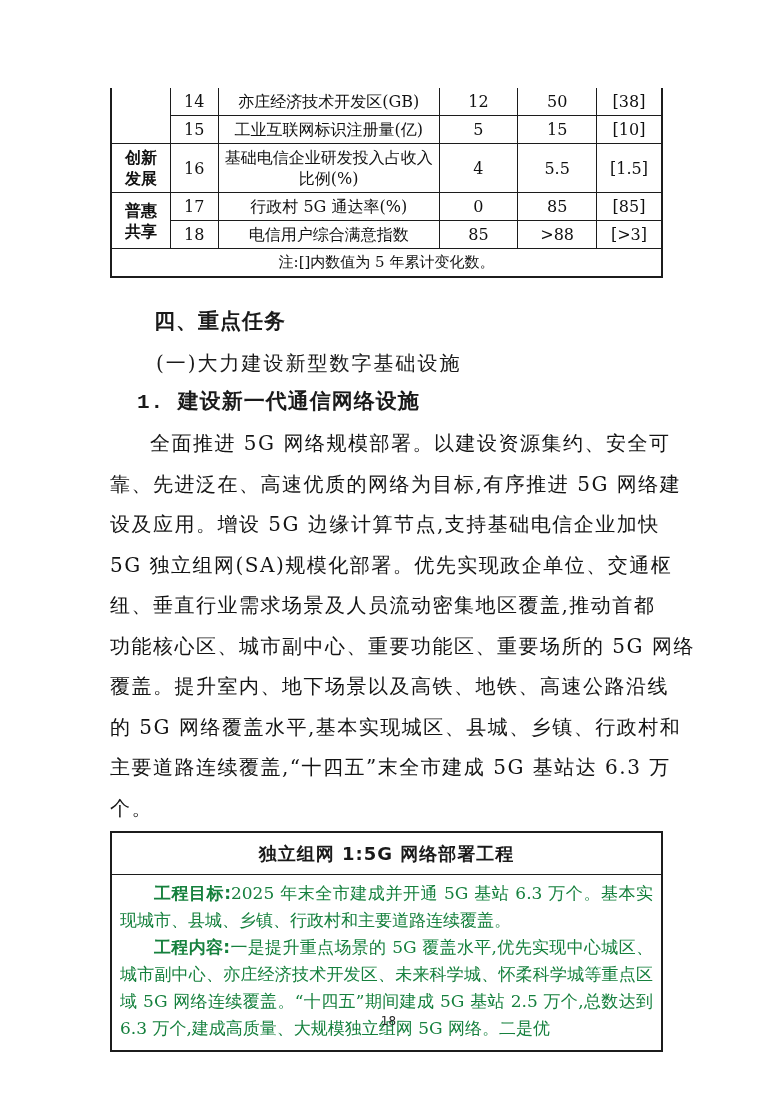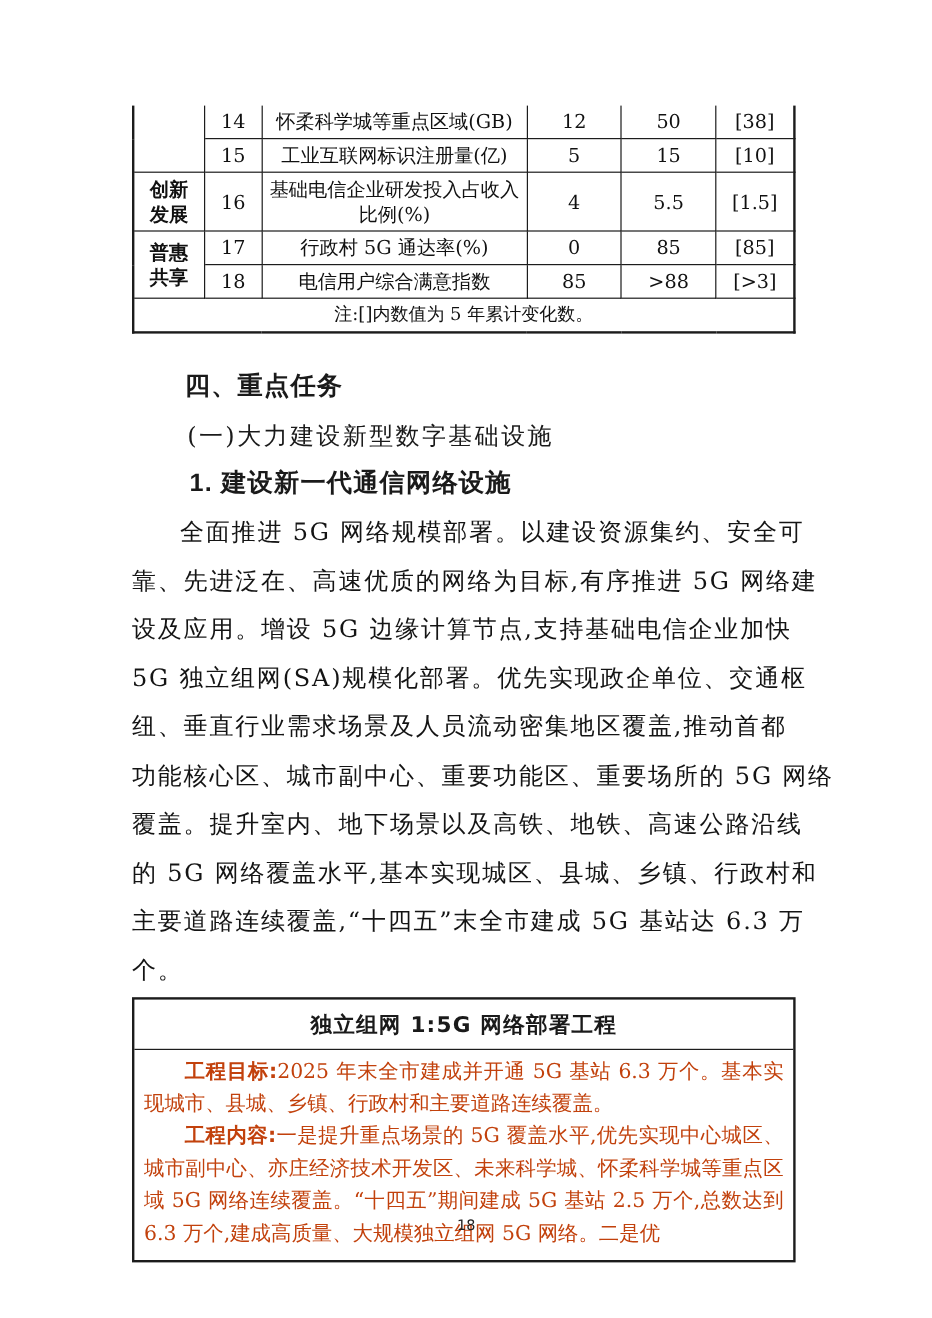--- a/index.html
+++ b/index.html
@@ -41,23 +41,23 @@
   .h-section {
     font-family:"DejaVu Sans","Liberation Sans",sans-serif;
     font-weight:bold; font-size:21px; line-height:28px;
     margin:29px 0 0 44px; letter-spacing:1px;
   }
   .h-sub {
     font-size:20px; line-height:28px;
     margin:14px 0 0 46px; letter-spacing:2px;
   }
   .h-item {
-    font-family:Liberation Sans, sans-serif;
+    font-family:Liberation Mono, monospace;
     font-weight:bold; font-size:21px; line-height:28px;
-    margin:12px 0 0 48px; letter-spacing:1px;
+    margin:12px 0 0 27px; letter-spacing:1px;
   }
   
   .body-text { margin-top:6px; font-size:20px; color:#141414; }
   .body-text .bline {
     line-height:40.5px;
     letter-spacing:1.5px;
     white-space:nowrap;
   }
   .body-text .bline.indent { text-indent:2em; }
   
@@ -71,21 +71,21 @@
     font-weight:bold; font-size:18px;
     text-align:center;
     padding:9px 0 8px 0;
     border-bottom:1px solid #1c1c1c;
     letter-spacing:1px;
   }
   .project-box .box-body {
     padding:5px 8px 8px 8px;
     font-size:17px; line-height:27px;
     text-align:justify;
-    color:#c2410c;
+    color:#15803d;
   }
   .project-box p { text-indent:2em; margin:0; }
   .project-box .plabel {
     font-family:"DejaVu Sans","Liberation Sans",sans-serif;
     font-weight:bold;
   }
   
   .page-num {
     position:absolute;
     left:0; right:0; bottom:70px;
@@ -97,21 +97,21 @@
 </head>
 <body>
 
 <div class="page">
 
   <table class="kpi">
     <tbody>
       <tr class="first-row">
         <td class="col-group" rowspan="2"></td>
         <td class="col-num">14</td>
-        <td class="col-ind">怀柔科学城等重点区域(GB)</td>
+        <td class="col-ind">亦庄经济技术开发区(GB)</td>
         <td class="col-v1">12</td>
         <td class="col-v2">50</td>
         <td class="col-chg">[38]</td>
       </tr>
       <tr>
         <td class="col-num">15</td>
         <td class="col-ind">工业互联网标识注册量(亿)</td>
         <td class="col-v1">5</td>
         <td class="col-v2">15</td>
         <td class="col-chg">[10]</td>

